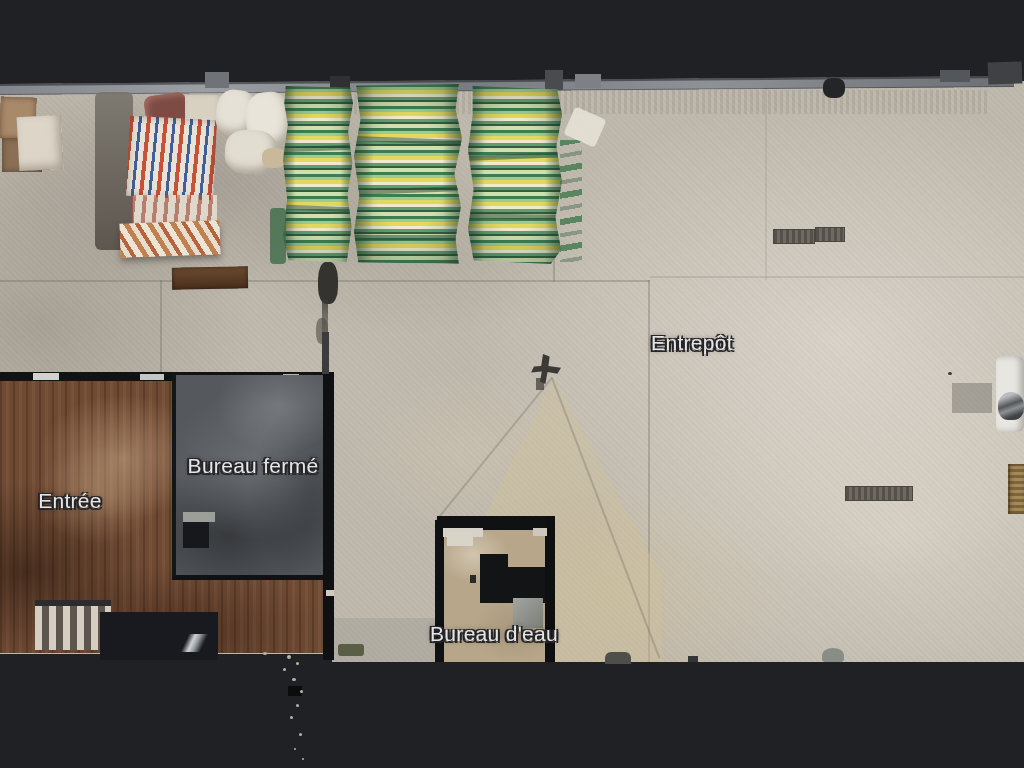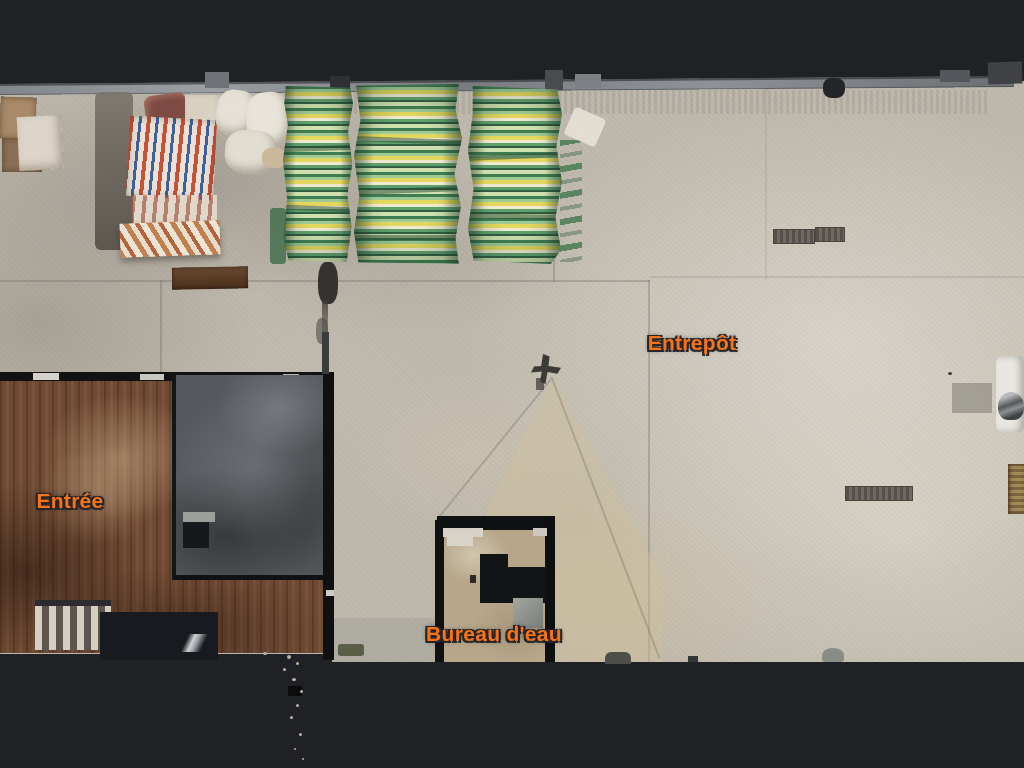--- a/index.html
+++ b/index.html
@@ -21,21 +21,21 @@
       radial-gradient(420px 260px at 88% 78%, rgba(232,226,214,0.50), transparent 75%),
       radial-gradient(260px 160px at 60% 88%, rgba(208,192,152,0.45), transparent 72%),
       radial-gradient(200px 120px at 47% 64%, rgba(214,203,178,0.40), transparent 70%),
       radial-gradient(240px 100px at 30% 52%, rgba(196,190,180,0.35), transparent 70%),
       #bfb9ad;
     clip-path:polygon(0 16px,1024px 3px,1024px 584px,332px 584px,332px 576px,0 576px);
   }
   .seam{position:absolute;background:rgba(108,104,96,0.32);}
   .lbl{
     position:absolute;transform:translate(-50%,-50%);
-    color:#f97316;font-weight:700;font-size:21px;letter-spacing:.3px;white-space:nowrap;
+    color:#e5e5e5;font-weight:400;font-size:21px;letter-spacing:.3px;white-space:nowrap;
     text-shadow:-2px -1px 0 #26262a,2px -1px 0 #26262a,-2px 2px 0 #26262a,2px 2px 0 #26262a,0 0 5px rgba(0,0,0,.75);
   }
   .gpile{
     position:absolute;
     background:repeating-linear-gradient(180deg,
       #3f7c52 0 3px,#9fca96 3px 6px,#e4d75e 6px 10px,#eee9cf 10px 13px,
       #5f9f6e 13px 16px,#2f5e41 16px 18px,#cfe0ae 18px 22px);
   }
   .gshade{position:absolute;left:0;top:0;width:100%;height:100%;
     background:
@@ -231,16 +231,17 @@
   <div class="speck" style="left:292px;top:678px;width:4px;height:3px;"></div>
   <div class="abs" style="left:288px;top:686px;width:14px;height:10px;background:#0c0c0e;"></div>
   <div class="speck" style="left:300px;top:690px;width:3px;height:3px;"></div>
   <div class="speck" style="left:296px;top:704px;width:3px;height:3px;"></div>
   <div class="speck" style="left:290px;top:716px;width:3px;height:3px;"></div>
   <div class="speck" style="left:299px;top:733px;width:3px;height:3px;"></div>
   <div class="speck" style="left:294px;top:748px;width:2px;height:2px;"></div>
   <div class="speck" style="left:302px;top:758px;width:2px;height:2px;"></div>
 
   <div class="lbl" style="left:692px;top:343px;">Entrepôt</div>
+  <div class="lbl" style="left:253px;top:466px;">Bureau fermé</div>
   <div class="lbl" style="left:70px;top:501px;">Entrée</div>
   <div class="lbl" style="left:494px;top:634px;">Bureau d'eau</div>
 
 </div>
 
 </body></html>

